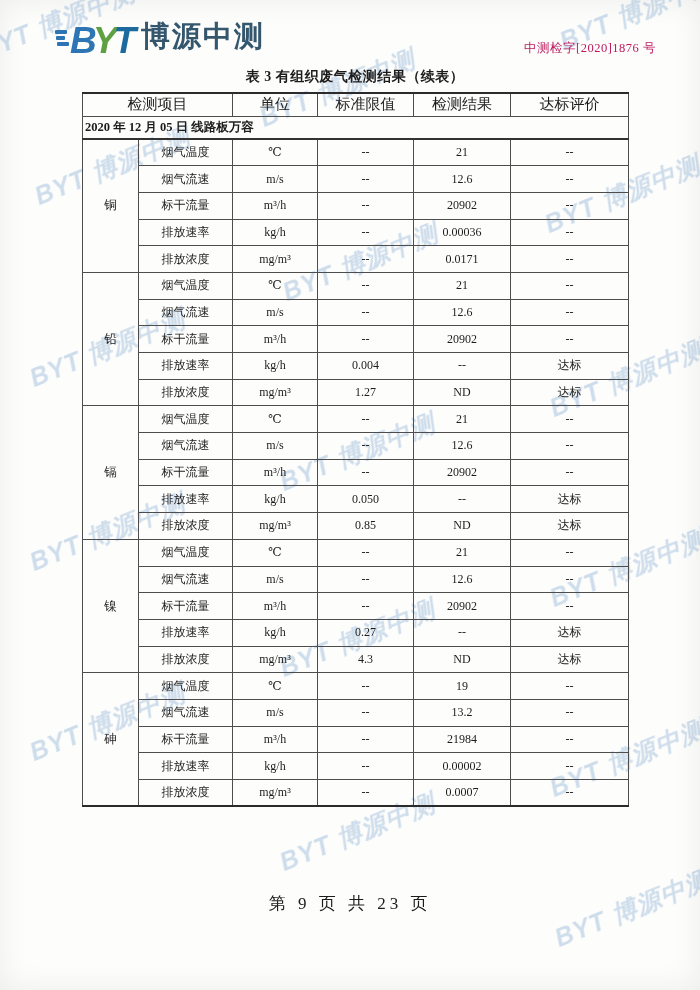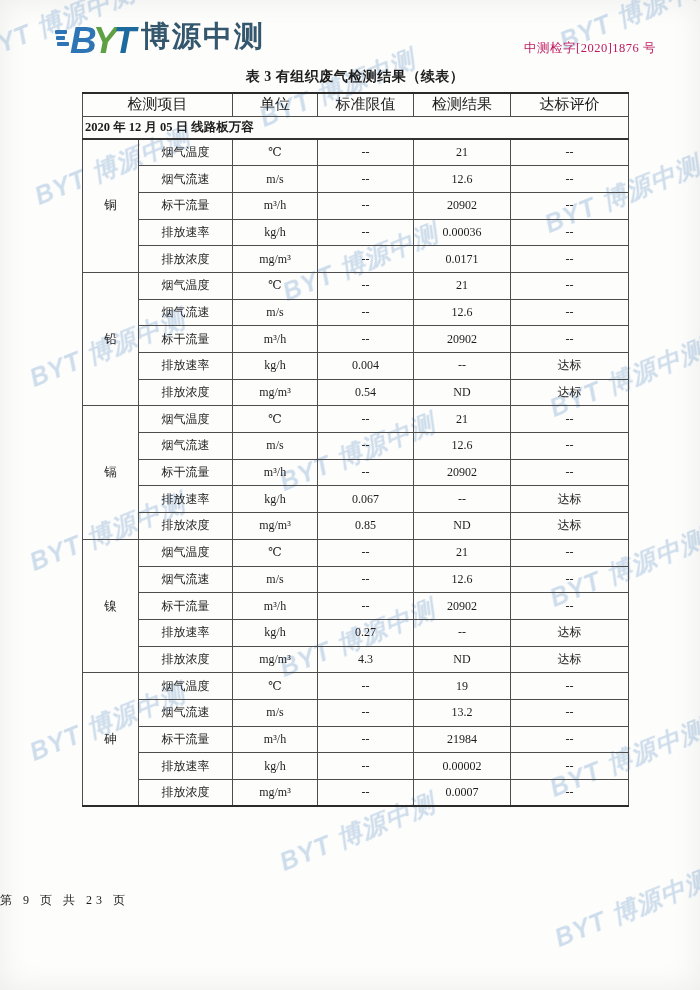--- a/index.html
+++ b/index.html
@@ -79,21 +79,21 @@
   tr.date-row td {
     text-align:left; font-weight:bold; font-size:12.5px;
     border-bottom:2px solid #333;
   }
   tbody.body-rows tr { height:26.7px; }
   td.group-cell { font-size:12.5px; }
 
   
   .page-info {
     position:absolute; top:892px; left:0; width:100%;
-    text-align:left; font-size:12px; letter-spacing:4px; z-index:2;
+    text-align:center; font-size:17px; letter-spacing:4px; z-index:2;
   }
   .address {
     position:absolute; top:927px; left:0; width:100%;
     text-align:center; font-size:10.5px; color:#222; z-index:2;
     letter-spacing:0.3px;
   }
 </style>
 </head>
 <body>
 
@@ -218,21 +218,21 @@
         <tr>
           <td>排放速率</td>
           <td>kg/h</td>
           <td>0.004</td>
           <td>--</td>
           <td>达标</td>
         </tr>
         <tr>
           <td>排放浓度</td>
           <td>mg/m³</td>
-          <td>0.54</td>
+          <td>1.27</td>
           <td>ND</td>
           <td>达标</td>
         </tr>
         <tr>
           <td rowspan="5" class="group-cell">镉</td>
           <td>烟气温度</td>
           <td>℃</td>
           <td>--</td>
           <td>21</td>
           <td>--</td>
@@ -247,21 +247,21 @@
         <tr>
           <td>标干流量</td>
           <td>m³/h</td>
           <td>--</td>
           <td>20902</td>
           <td>--</td>
         </tr>
         <tr>
           <td>排放速率</td>
           <td>kg/h</td>
-          <td>0.067</td>
+          <td>0.050</td>
           <td>--</td>
           <td>达标</td>
         </tr>
         <tr>
           <td>排放浓度</td>
           <td>mg/m³</td>
           <td>0.85</td>
           <td>ND</td>
           <td>达标</td>
         </tr>

